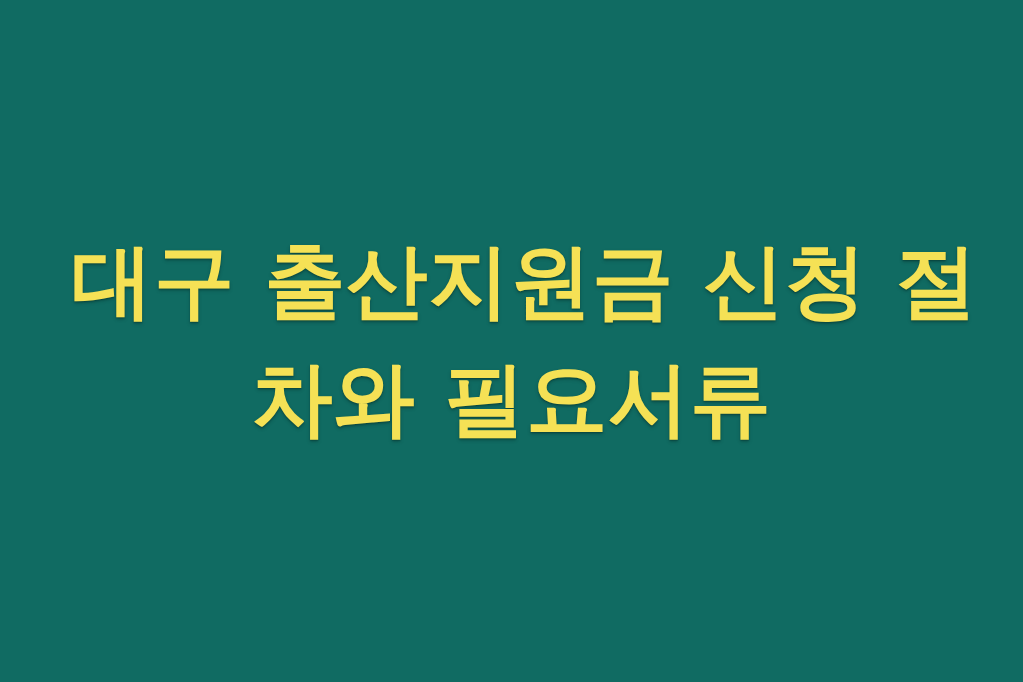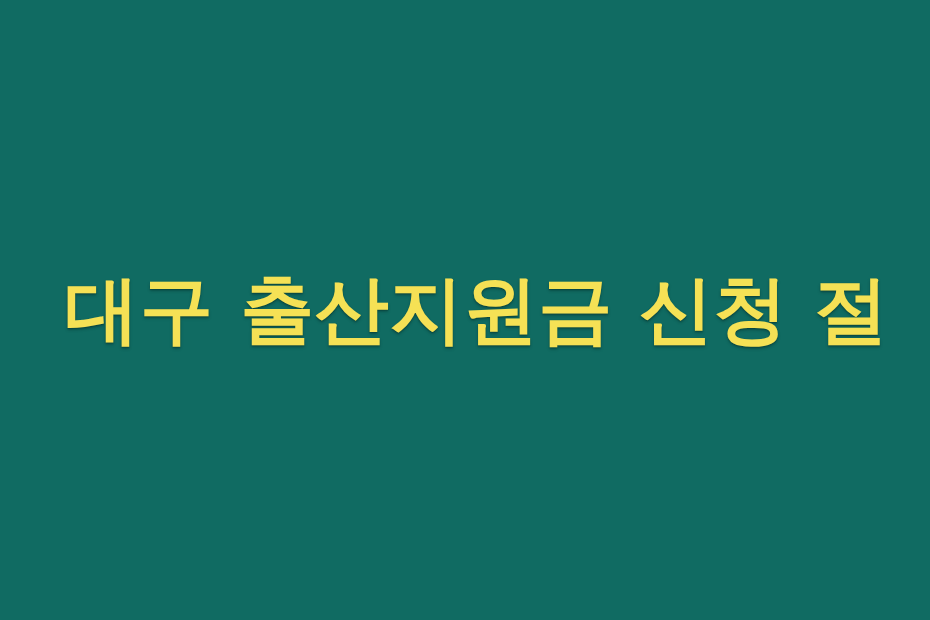--- a/index.html
+++ b/index.html
@@ -54,15 +54,16 @@
     white-space: pre;
   }
 </style>
 </head>
 <body>
 
 <div class="title-card">
 
   <h1 class="headline">
     <span class="line">대구 출산지원금 신청 절</span>
+    <span class="line">차와 필요서류</span>
   </h1>
 
 </div>
 
 </body></html>

